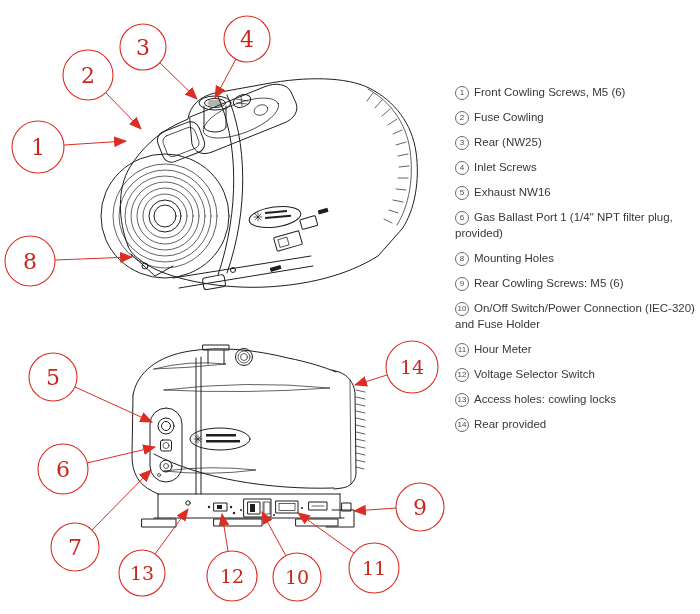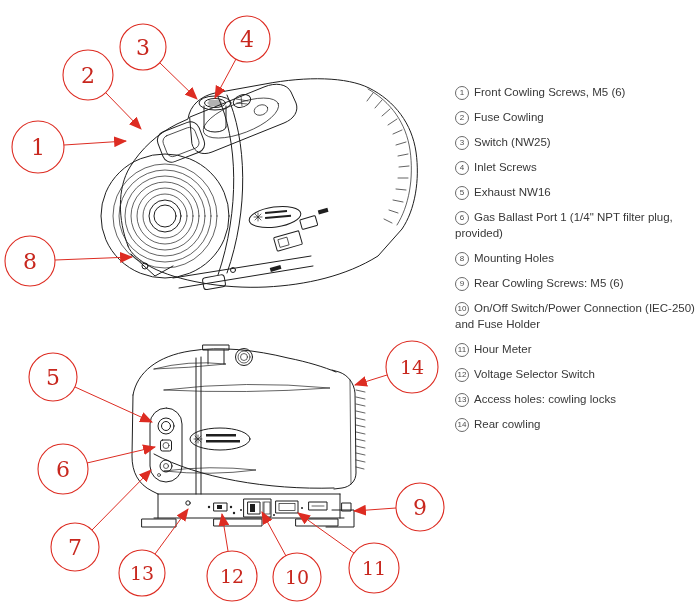--- a/index.html
+++ b/index.html
@@ -271,26 +271,26 @@
     <g>
       <circle class="co" cx="412" cy="367" r="26"></circle>
       <line class="cl" x1="387" y1="375" x2="355" y2="385" marker-end="url(#ah)"></line>
       <text class="ct ct2" x="412" y="367" dominant-baseline="central">14</text>
     </g>
   </svg>
 
   <ul class="legend">
     <li><span class="lnum">1</span><span>Front Cowling Screws, M5 (6)</span></li>
     <li><span class="lnum">2</span><span>Fuse Cowling</span></li>
-    <li><span class="lnum">3</span><span>Switch (NW25)</span></li>
+    <li><span class="lnum">3</span><span>Rear (NW25)</span></li>
     <li><span class="lnum">4</span><span>Inlet Screws</span></li>
     <li><span class="lnum">5</span><span>Exhaust NW16</span></li>
     <li><span class="lnum">6</span><span>Gas Ballast Port 1 (1/4" NPT filter plug, provided)</span></li>
     <li><span class="lnum">8</span><span>Mounting Holes</span></li>
     <li><span class="lnum">9</span><span>Rear Cowling Screws: M5 (6)</span></li>
-    <li><span class="lnum">10</span><span>On/Off Switch/Power Connection (IEC-250) and Fuse Holder</span></li>
+    <li><span class="lnum">10</span><span>On/Off Switch/Power Connection (IEC-320) and Fuse Holder</span></li>
     <li><span class="lnum">11</span><span>Hour Meter</span></li>
     <li><span class="lnum">12</span><span>Voltage Selector Switch</span></li>
     <li><span class="lnum">13</span><span>Access holes: cowling locks</span></li>
-    <li><span class="lnum">14</span><span>Rear cowling</span></li>
+    <li><span class="lnum">14</span><span>Rear provided</span></li>
   </ul>
 
 </div>
 
 </body></html>

